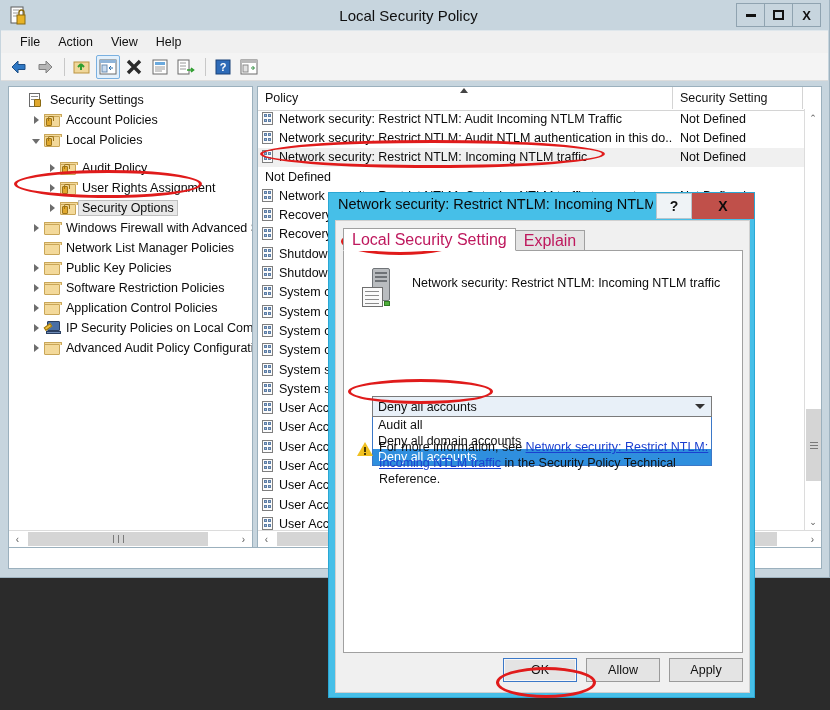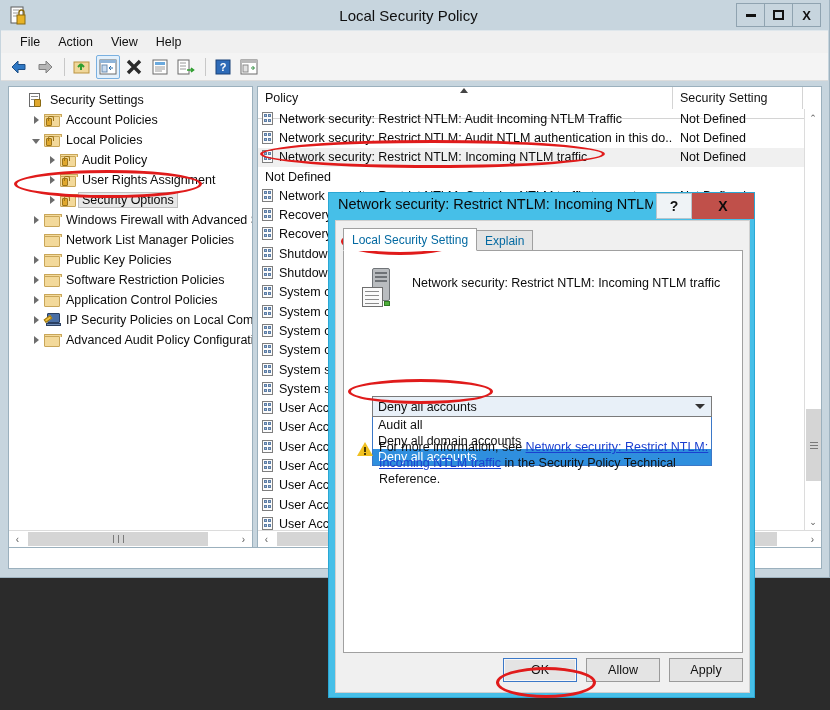--- a/index.html
+++ b/index.html
@@ -109,21 +109,21 @@
   .shield-ic .ln{position:absolute;background:#8a8a8a;height:1px;left:3px;width:7px;}
   .shield-ic .lk{position:absolute;left:6px;top:6px;width:7px;height:8px;background:#e0a82e;border:1px solid #8a6a13;border-radius:1px;}
 
   .ipsec-ic { position:relative; width:17px;height:14px; }
   .ipsec-ic .scr{position:absolute;left:3px;top:0;width:13px;height:10px;background:#4a6fa5;border:1px solid #2a3f61;border-radius:1px;}
   .ipsec-ic .bas{position:absolute;left:2px;top:10px;width:15px;height:3px;background:#6f8cb8;border:1px solid #2a3f61;}
   .ipsec-ic .pen{position:absolute;left:0;top:4px;width:8px;height:4px;background:#f0c040;border:1px solid #9a7512;transform:rotate(-35deg);}
 
   
   .list-head {
-    position: absolute; left: 0; top: 0; right: 0; height: 32px;
+    position: absolute; left: 0; top: 0; right: 0; height: 24px;
     background: #fff; border-bottom: 1px solid #d4d4d4; display: flex;
   }
   .lh-cell {
     height: 22px; display: flex; align-items: center; padding-left: 7px;
     font-size: 12.5px; color: #111; border-right: 1px solid #d4d4d4;
     position: relative;
   }
   .lh-cell .sortmark {
     position: absolute; left: 50%; top: 1px; margin-left: -5px;
     width:0;height:0;border-bottom:5px solid #444;border-left:4px solid transparent;border-right:4px solid transparent;
@@ -205,21 +205,21 @@
     width: 62px; height: 26px; background: #c0504a;
     display:flex;align-items:center;justify-content:center; font-weight: bold; font-size: 14px; color: #0c0c0c;
   }
   .dlg-body {
     position: absolute; left: 6px; top: 27px; width: 415px; height: 473px;
     background: #f0f0f0; border: 1px solid #d0d0d0;
   }
 
   .tabs { position: absolute; left: 7px; top: 7px; display: flex; align-items: flex-end; }
   .tab {
-    height: 21px; padding: 0 8px; font-size: 12px; color: #0369a1;
+    height: 21px; padding: 0 8px; font-size: 16px; color: #be185d;
     border: 1px solid #a0a0a0; background: #e4e4e4; margin-right: -1px;
     display:flex; align-items:center;
   }
   .tab.active { background: #fff; border-bottom-color: #fff; height: 23px; position: relative; z-index: 2; }
 
   .tab-pane {
     position: absolute; left: 7px; top: 29px; width: 400px; height: 403px;
     background: #fff; border: 1px solid #a0a0a0;
   }
 
@@ -425,21 +425,21 @@
             </span>
             <span class="ic">
               <span class="folder">
                 <span class="tab"></span>
                 <span class="body"></span>
                 <span class="lock"></span>
               </span>
             </span>
             <span class="lbl">Local Policies</span>
           </div>
-          <div class="tree-row" style="padding-left: 32px;">
+          <div class="tree-row" style="padding-left: 32px; margin-top: 8px;">
             <span class="tw">
               <span class="tri"></span>
             </span>
             <span class="ic">
               <span class="folder">
                 <span class="tab"></span>
                 <span class="body"></span>
                 <span class="lock"></span>
               </span>
             </span>

